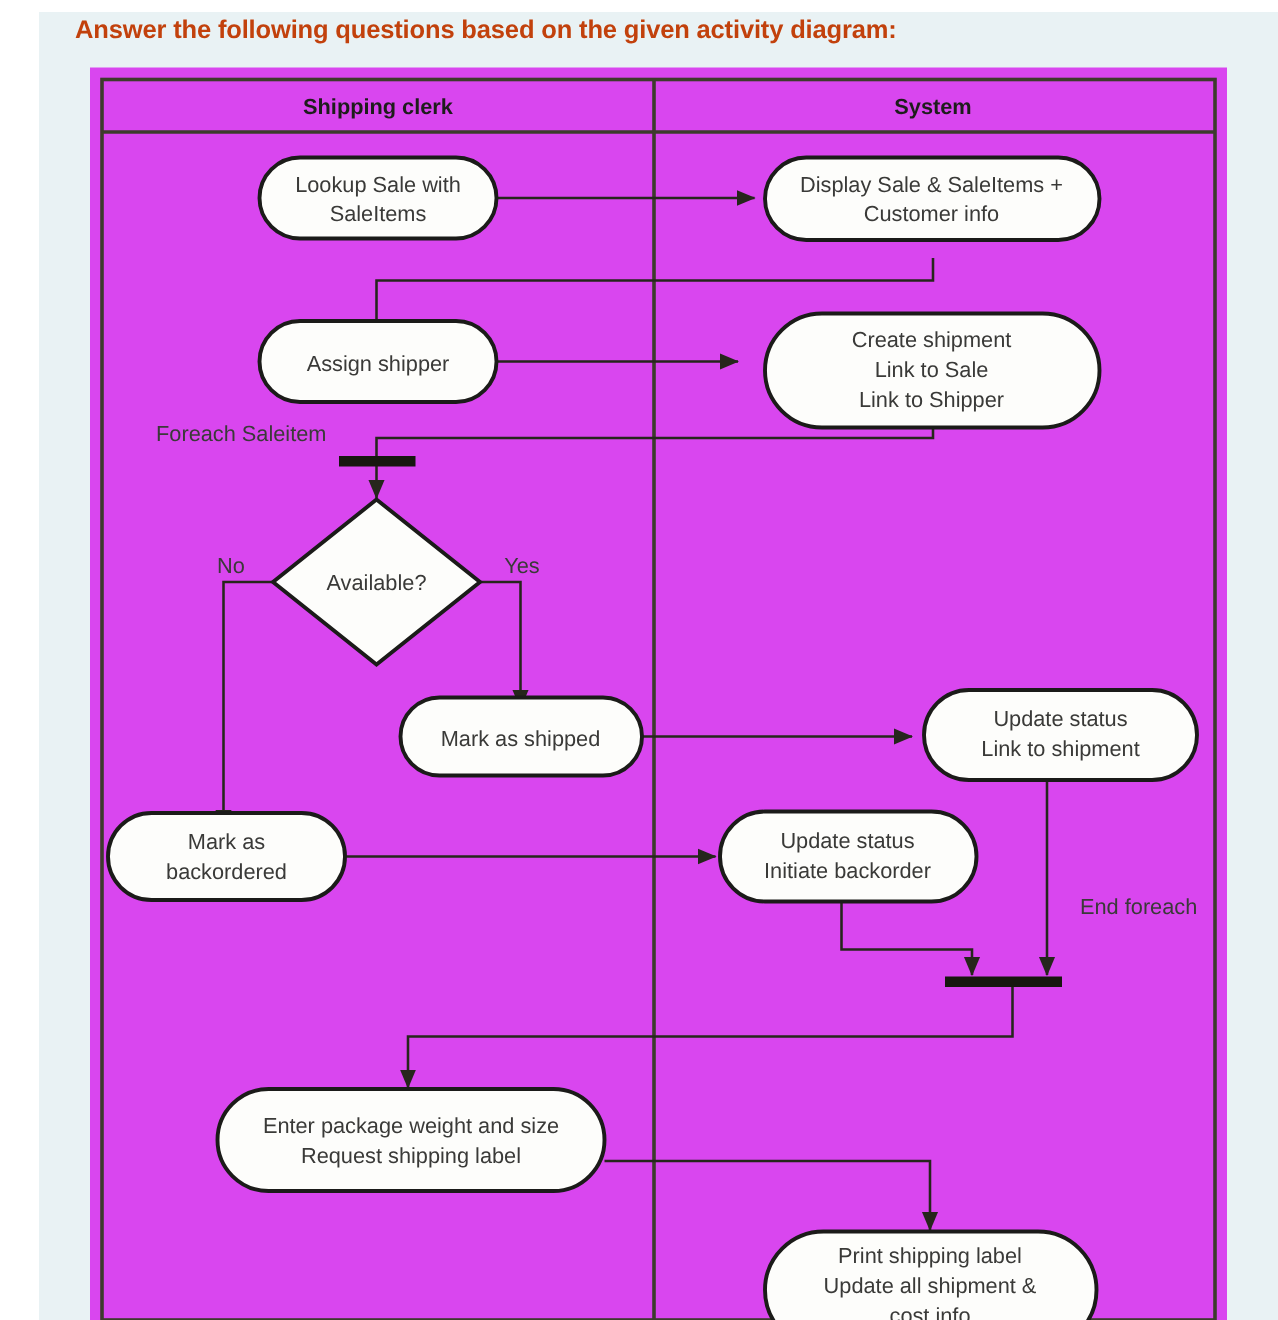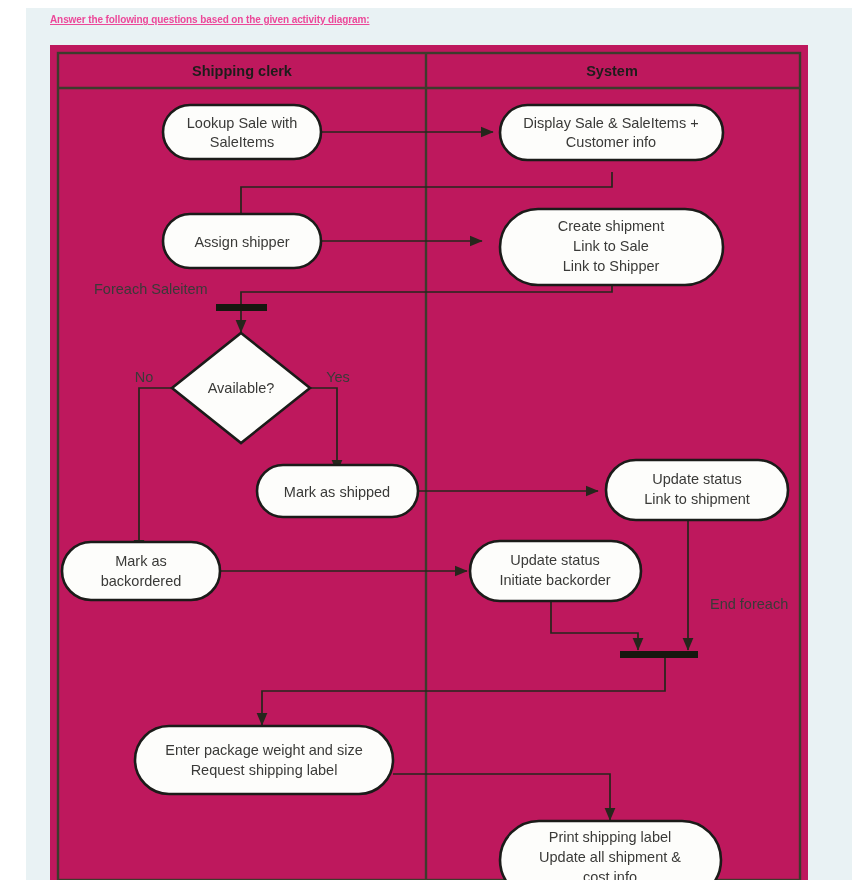--- a/index.html
+++ b/index.html
@@ -29,36 +29,35 @@
     top: 8px;
     width: 826px;
     height: 872px;
     background: #e9f2f4;
   }
   #question-prompt {
     position: absolute;
     left: 50px;
     top: 10px;
     width: 760px;
-    font-size: 10px;
+    font-size: 17px;
     font-weight: bold;
-    color: #ec4899;
+    color: #c2410c;
     letter-spacing: -0.1px;
     line-height: 20px;
     white-space: nowrap;
-    text-decoration: underline;
   }
   
   #diagram-panel {
     position: absolute;
-    left: 50px;
+    left: 60px;
     top: 45px;
     width: 758px;
     height: 835px;
-    background: #be185d;
+    background: #d946ef;
   }
   #diagram-svg {
     position: absolute;
     left: 0;
     top: 0;
   }
   .lane-title {
     font-family: "Liberation Sans", sans-serif;
     font-size: 14.5px;
     font-weight: bold;

